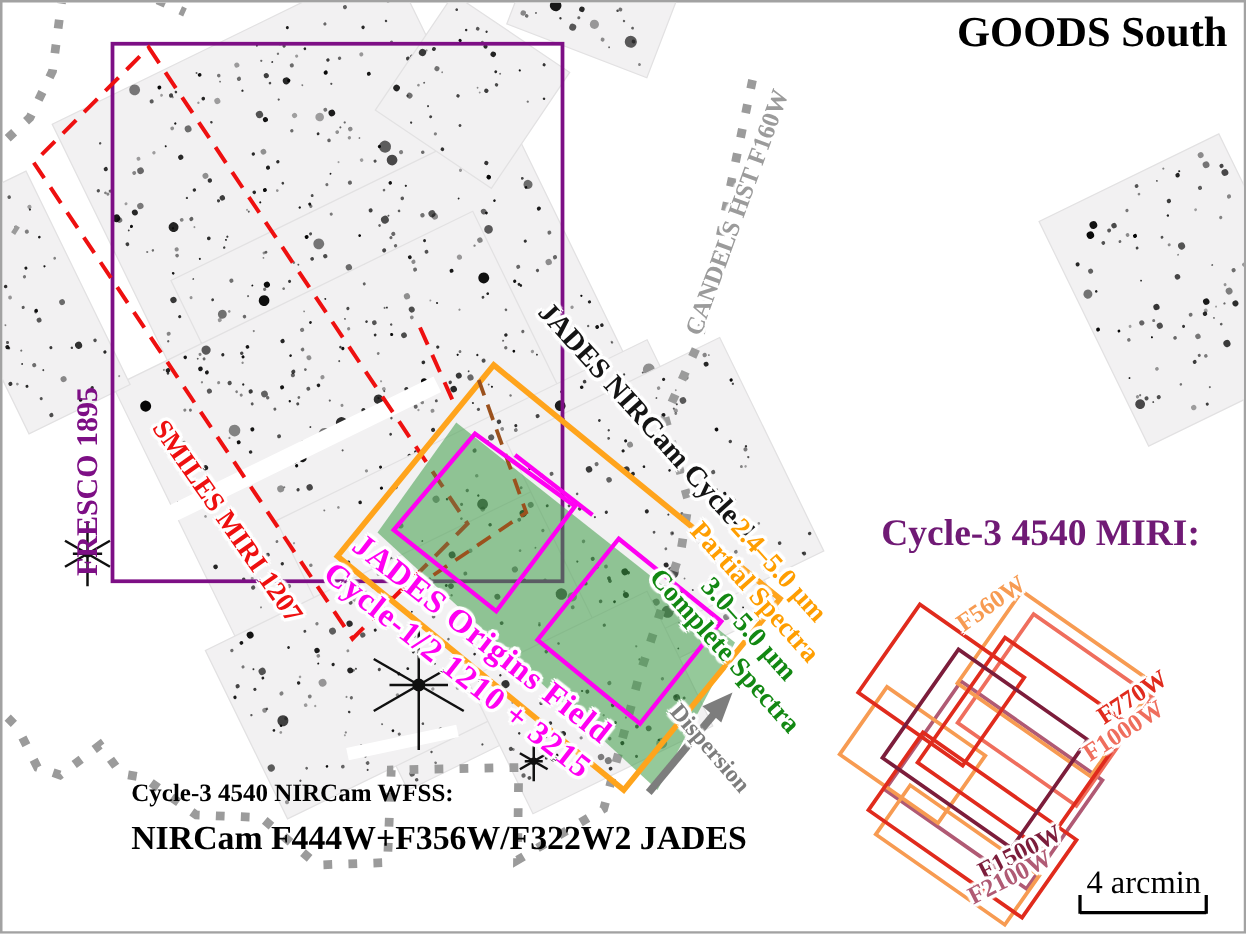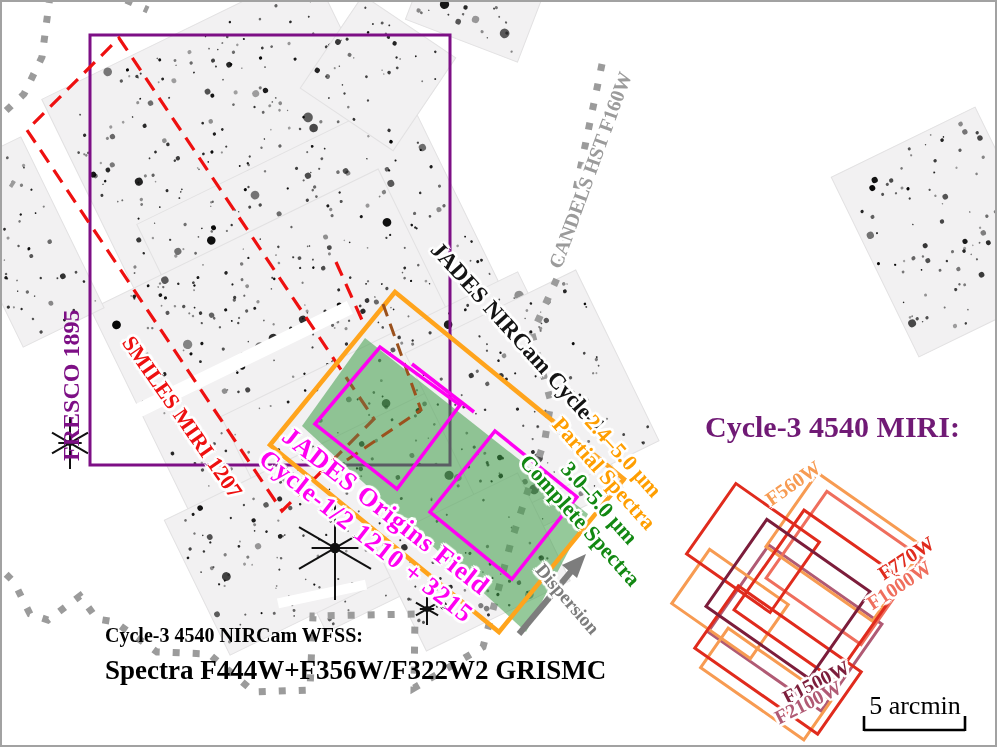--- a/index.html
+++ b/index.html
@@ -1542,20 +1542,21 @@
         <rect x="723" y="544" width="126" height="106" transform="rotate(35 786 597)" fill="none" stroke="#7c1d3b" stroke-width="3"></rect>
       </g>
 
     <g>
       <line x1="862" y1="728" x2="963" y2="728" stroke="#000" stroke-width="2.6"></line>
       <line x1="862" y1="714" x2="862" y2="729" stroke="#000" stroke-width="2.6"></line>
       <line x1="963" y1="714" x2="963" y2="729" stroke="#000" stroke-width="2.6"></line>
     </g>
   </svg>
 
+  <div class="lbl title" style="left:700px;top:6px;width:280px;text-align:right;">GOODS South</div>
 
   <div class="lbl candels halo" style="left:438px;top:157px;width:300px;color:#9b9b9b;">CANDELS HST F160W</div>
 
   <div class="lbl fresco" style="left:-16px;top:370px;width:170px;color:#7d0f85;">FRESCO 1895</div>
 
   <div class="lbl smiles halo" style="left:65px;top:403px;width:230px;color:#ee1010;">SMILES MIRI 1207</div>
 
   <div class="lbl nircam1 halo" style="left:366px;top:323px;width:300px;color:#141414;">JADES NIRCam Cycle-1</div>
 
   <div class="lbl specblk halo" style="left:517px;top:437px;width:190px;color:#ff9e00;">
@@ -1569,24 +1570,24 @@
   </div>
 
   <div class="lbl jof halo" style="left:224px;top:490px;width:300px;color:#ff00f2;">
     <div>JADES Origins Field</div>
     <div>Cycle-1/2 1210 + 3215</div>
   </div>
 
   <div class="lbl dispersion halo" style="left:495px;top:587px;width:140px;color:#7d7d7d;">Dispersion</div>
 
   <div class="lbl caption1" style="left:103px;top:622px;width:500px;">Cycle-3 4540 NIRCam WFSS:</div>
-  <div class="lbl caption2" style="left:103px;top:654px;width:500px;">Spectra F444W+F356W/F322W2 GRISMC</div>
+  <div class="lbl caption2" style="left:103px;top:654px;width:500px;">NIRCam F444W+F356W/F322W2 JADES</div>
 
   <div class="lbl miri-title" style="left:703px;top:408px;width:290px;">Cycle-3 4540 MIRI:</div>
 
   <div class="lbl filter halo" style="left:731px;top:470px;width:120px;color:#f79b52;transform:rotate(-35deg);">F560W</div>
   <div class="lbl filter halo" style="left:844px;top:545px;width:120px;color:#e02b1d;transform:rotate(-33deg);">F770W</div>
   <div class="lbl filter halo" style="left:837px;top:572px;width:120px;color:#ef6e5d;transform:rotate(-33deg);">F1000W</div>
   <div class="lbl filter halo" style="left:754px;top:669px;width:120px;color:#7c1d3b;transform:rotate(-27deg);">F1500W</div>
   <div class="lbl filter halo" style="left:746px;top:689px;width:120px;color:#b05a74;transform:rotate(-27deg);">F2100W</div>
 
-  <div class="lbl scalebar-label" style="left:845px;top:690px;width:136px;">5 arcmin</div>
+  <div class="lbl scalebar-label" style="left:845px;top:690px;width:136px;">4 arcmin</div>
 </div>
 
 </body></html>

